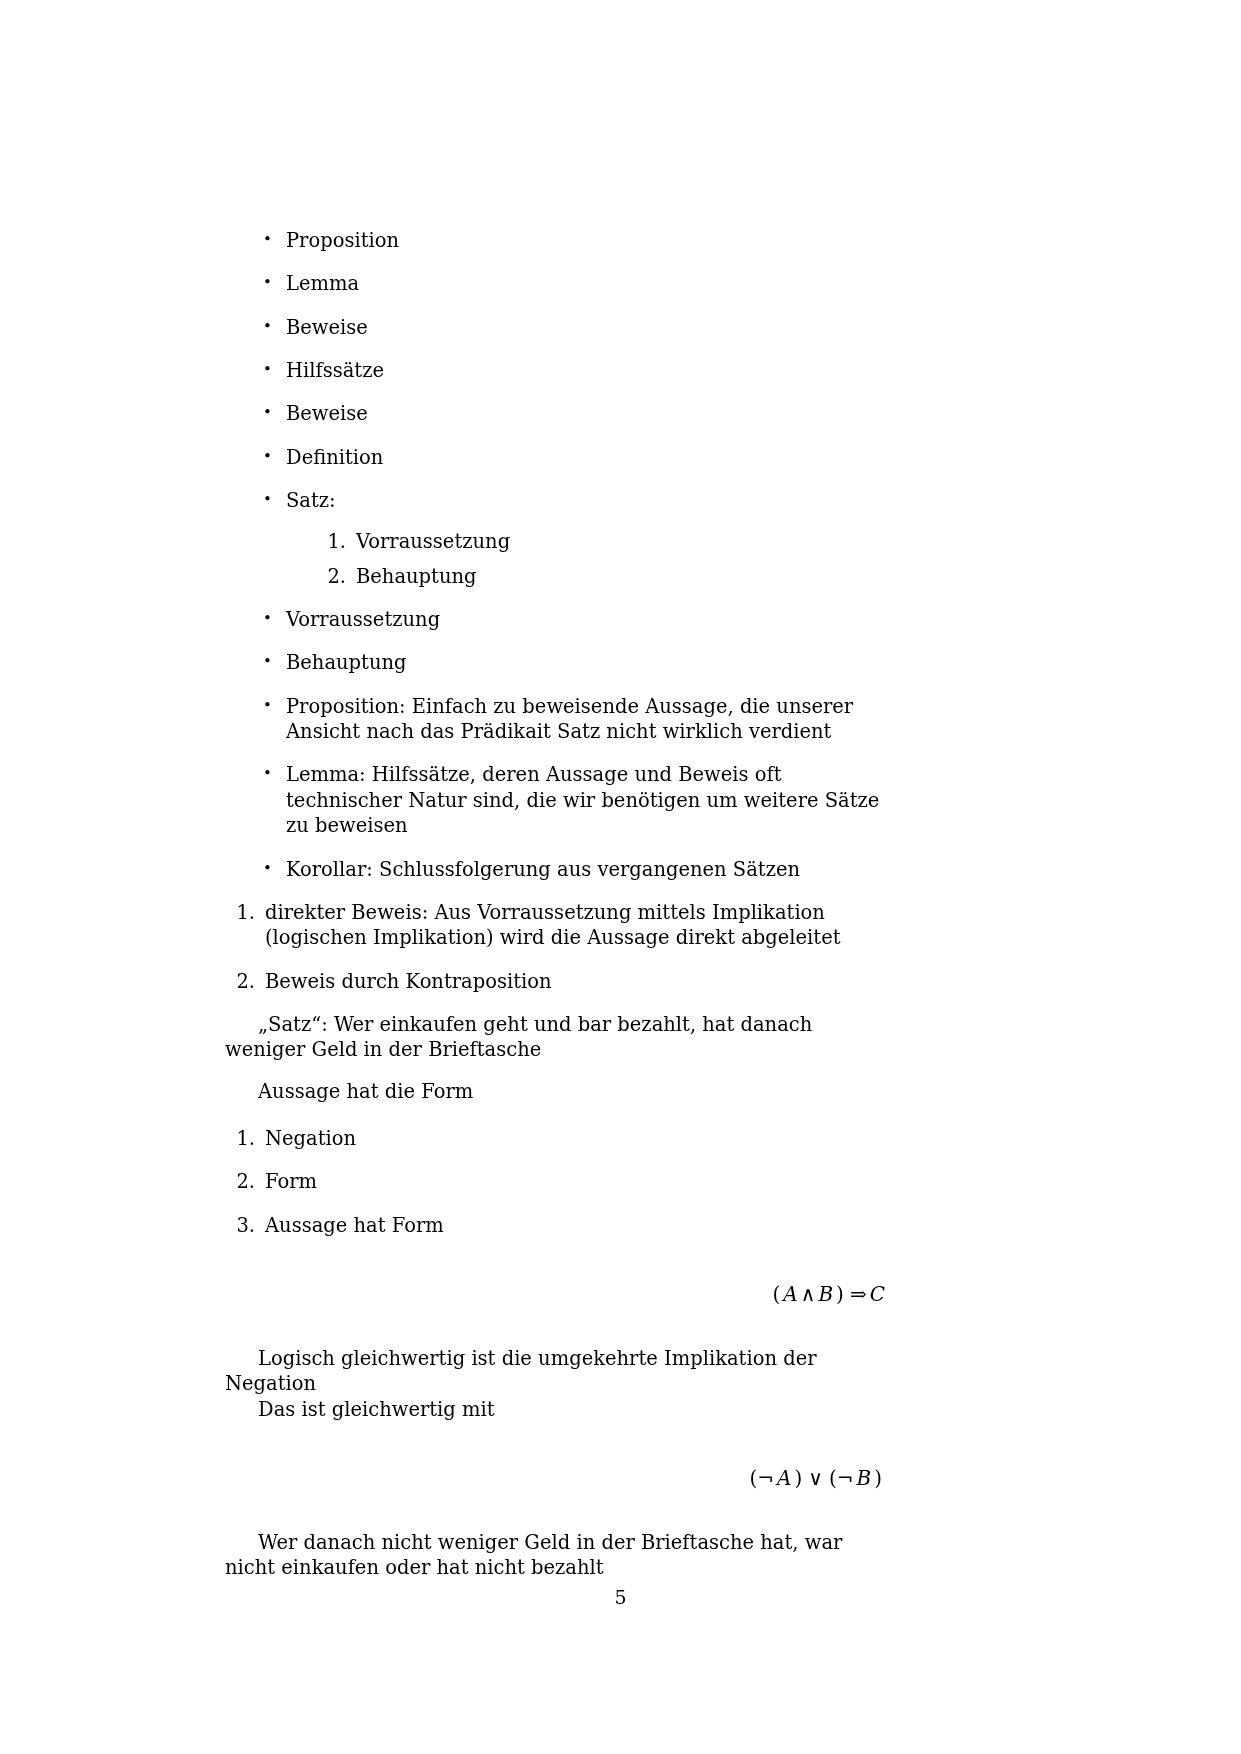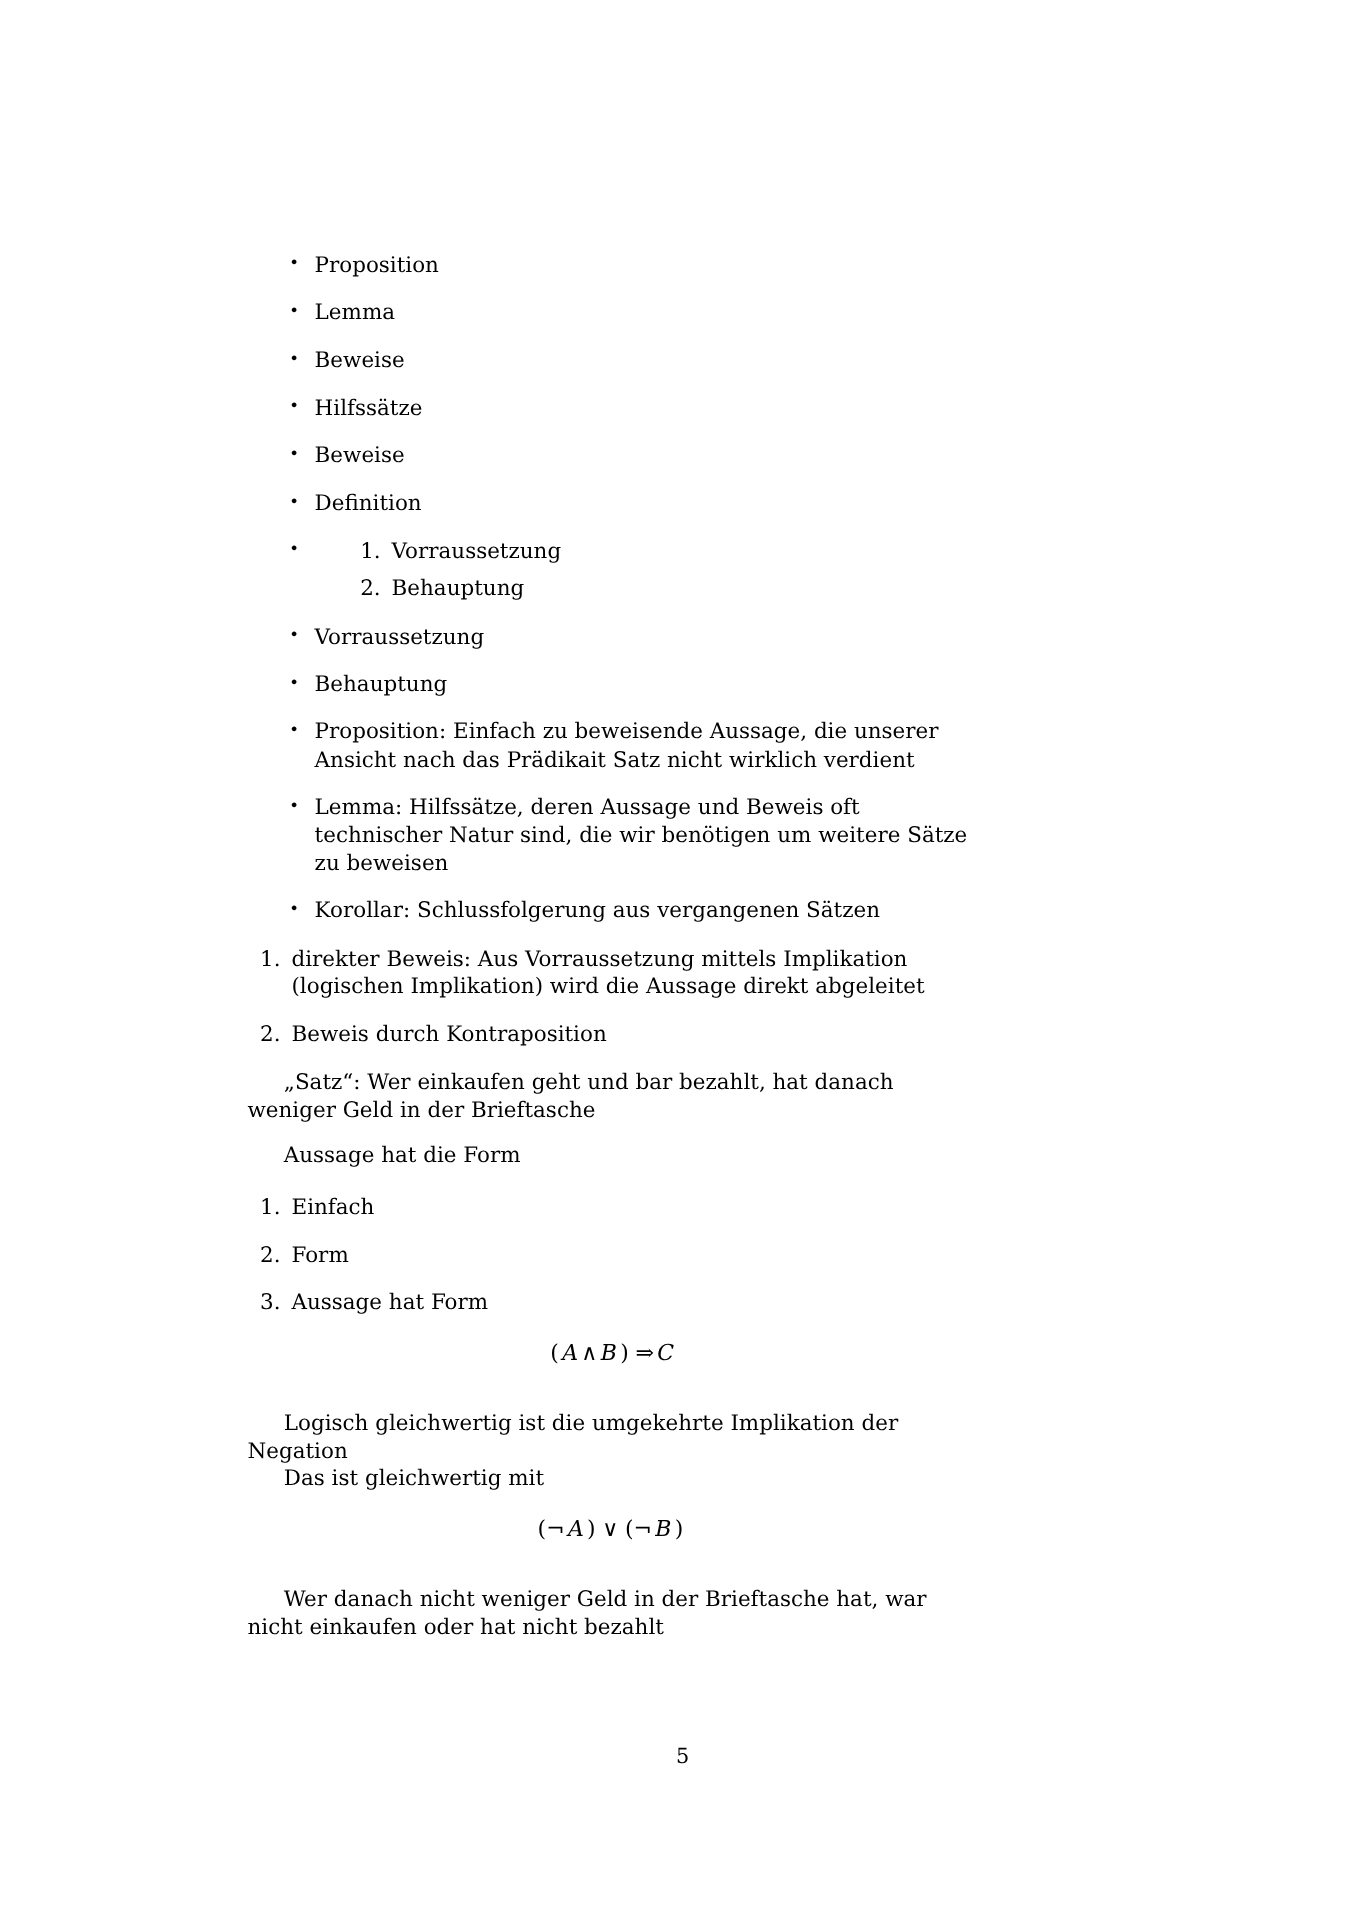--- a/index.html
+++ b/index.html
@@ -108,23 +108,23 @@
     margin: 0;
     text-indent: 33px;
   }
   .para.tight {
     margin-top: 16px;
   }
 
   .gap-after-list { margin-top: 6px; }
 
   .equation {
-    text-align: center;
+    text-align: right;
     font-size: 20px;
-    margin: 20px 0 40px 0;
+    margin: 44px 0 40px 0;
     font-family: "DejaVu Serif", "Liberation Serif", serif;
   }
   .equation .mathvar {
     font-style: italic;
     font-family: "DejaVu Serif", "Liberation Serif", serif;
   }
   .equation .op {
     font-style: normal;
     padding: 0 3px;
   }
@@ -165,20 +165,21 @@
       <li class="item">
         <span class="bullet">•</span>
         <span class="txt">Beweise</span>
       </li>
       <li class="item">
         <span class="bullet">•</span>
         <span class="txt">Definition</span>
       </li>
       <li class="item">
         <span class="bullet">•</span>
+        <span class="txt">Satz:</span>
         <ul class="subenum">
           <li class="subitem">
             <span class="num">1.</span>
             <span>Vorraussetzung</span>
           </li>
           <li class="subitem">
             <span class="num">2.</span>
             <span>Behauptung</span>
           </li>
         </ul>
@@ -218,21 +219,21 @@
         <span>Beweis durch Kontraposition</span>
       </li>
     </ul>
 
     <p class="para gap-after-list">„Satz“: Wer einkaufen geht und bar bezahlt, hat danach weniger Geld in der Brieftasche</p>
     <p class="para tight">Aussage hat die Form</p>
 
     <ul class="enum" style="margin-top:22px;">
       <li class="enumitem">
         <span class="num">1.</span>
-        <span>Einfach</span>
+        <span>Negation</span>
       </li>
       <li class="enumitem">
         <span class="num">2.</span>
         <span>Form</span>
       </li>
       <li class="enumitem">
         <span class="num">3.</span>
         <span>Aussage hat Form</span>
       </li>
     </ul>

